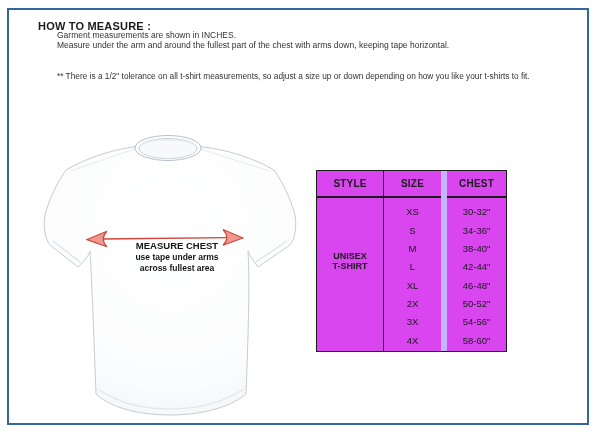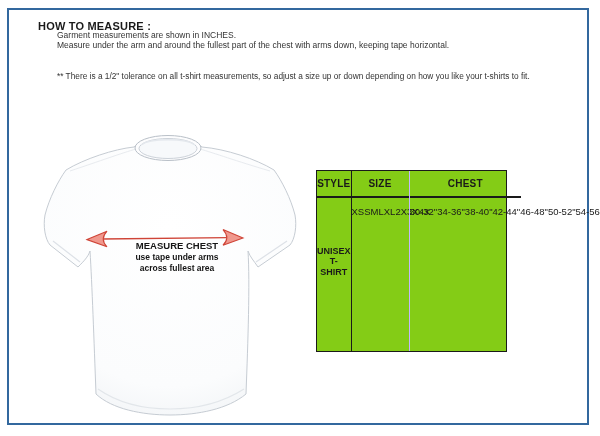--- a/index.html
+++ b/index.html
@@ -32,32 +32,32 @@
   .measure-label{
     position:absolute;left:104px;top:240px;width:146px;
     text-align:center;color:#161616;
   }
   .measure-label .l1{font-size:9.5px;font-weight:bold;line-height:12px;}
   .measure-label .l2{font-size:8.5px;font-weight:bold;line-height:11.2px;}
   
   .size-table{
     position:absolute;left:316px;top:170px;width:191px;height:182px;
     border:1.5px solid #1a1a1a;box-sizing:border-box;
-    display:flex;background:#84cc16;color:#1a1a1a;
+    display:flex;background:#d946ef;color:#1a1a1a;
   }
   .col{display:flex;flex-direction:column;box-sizing:border-box;}
   .col.style{width:66px;}
   .col.size{width:58px;border-left:1px solid #1a1a1a;}
-  .col.chest{flex:1;border-left:1px solid #c4b5fd;}
+  .col.chest{flex:1;border-left:6px solid #c4b5fd;}
   .th{
     height:24.5px;flex:0 0 auto;display:flex;align-items:center;justify-content:center;
     font-size:10px;font-weight:bold;letter-spacing:.2px;
     border-bottom:2.5px solid #1a1a1a;
   }
-  .col-body{flex:1;display:flex;flex-direction:row;padding-top:5px;box-sizing:border-box;}
+  .col-body{flex:1;display:flex;flex-direction:column;padding-top:5px;box-sizing:border-box;}
   .cell{
     height:18.35px;flex:0 0 auto;display:flex;align-items:center;justify-content:center;
     font-size:9.5px;
   }
   .style-body{flex:1;display:flex;flex-direction:column;align-items:center;justify-content:center;}
   .style-label{
     font-size:9px;font-weight:bold;line-height:10.5px;text-align:center;
     transform:translateY(-13px);
   }
 </style>

